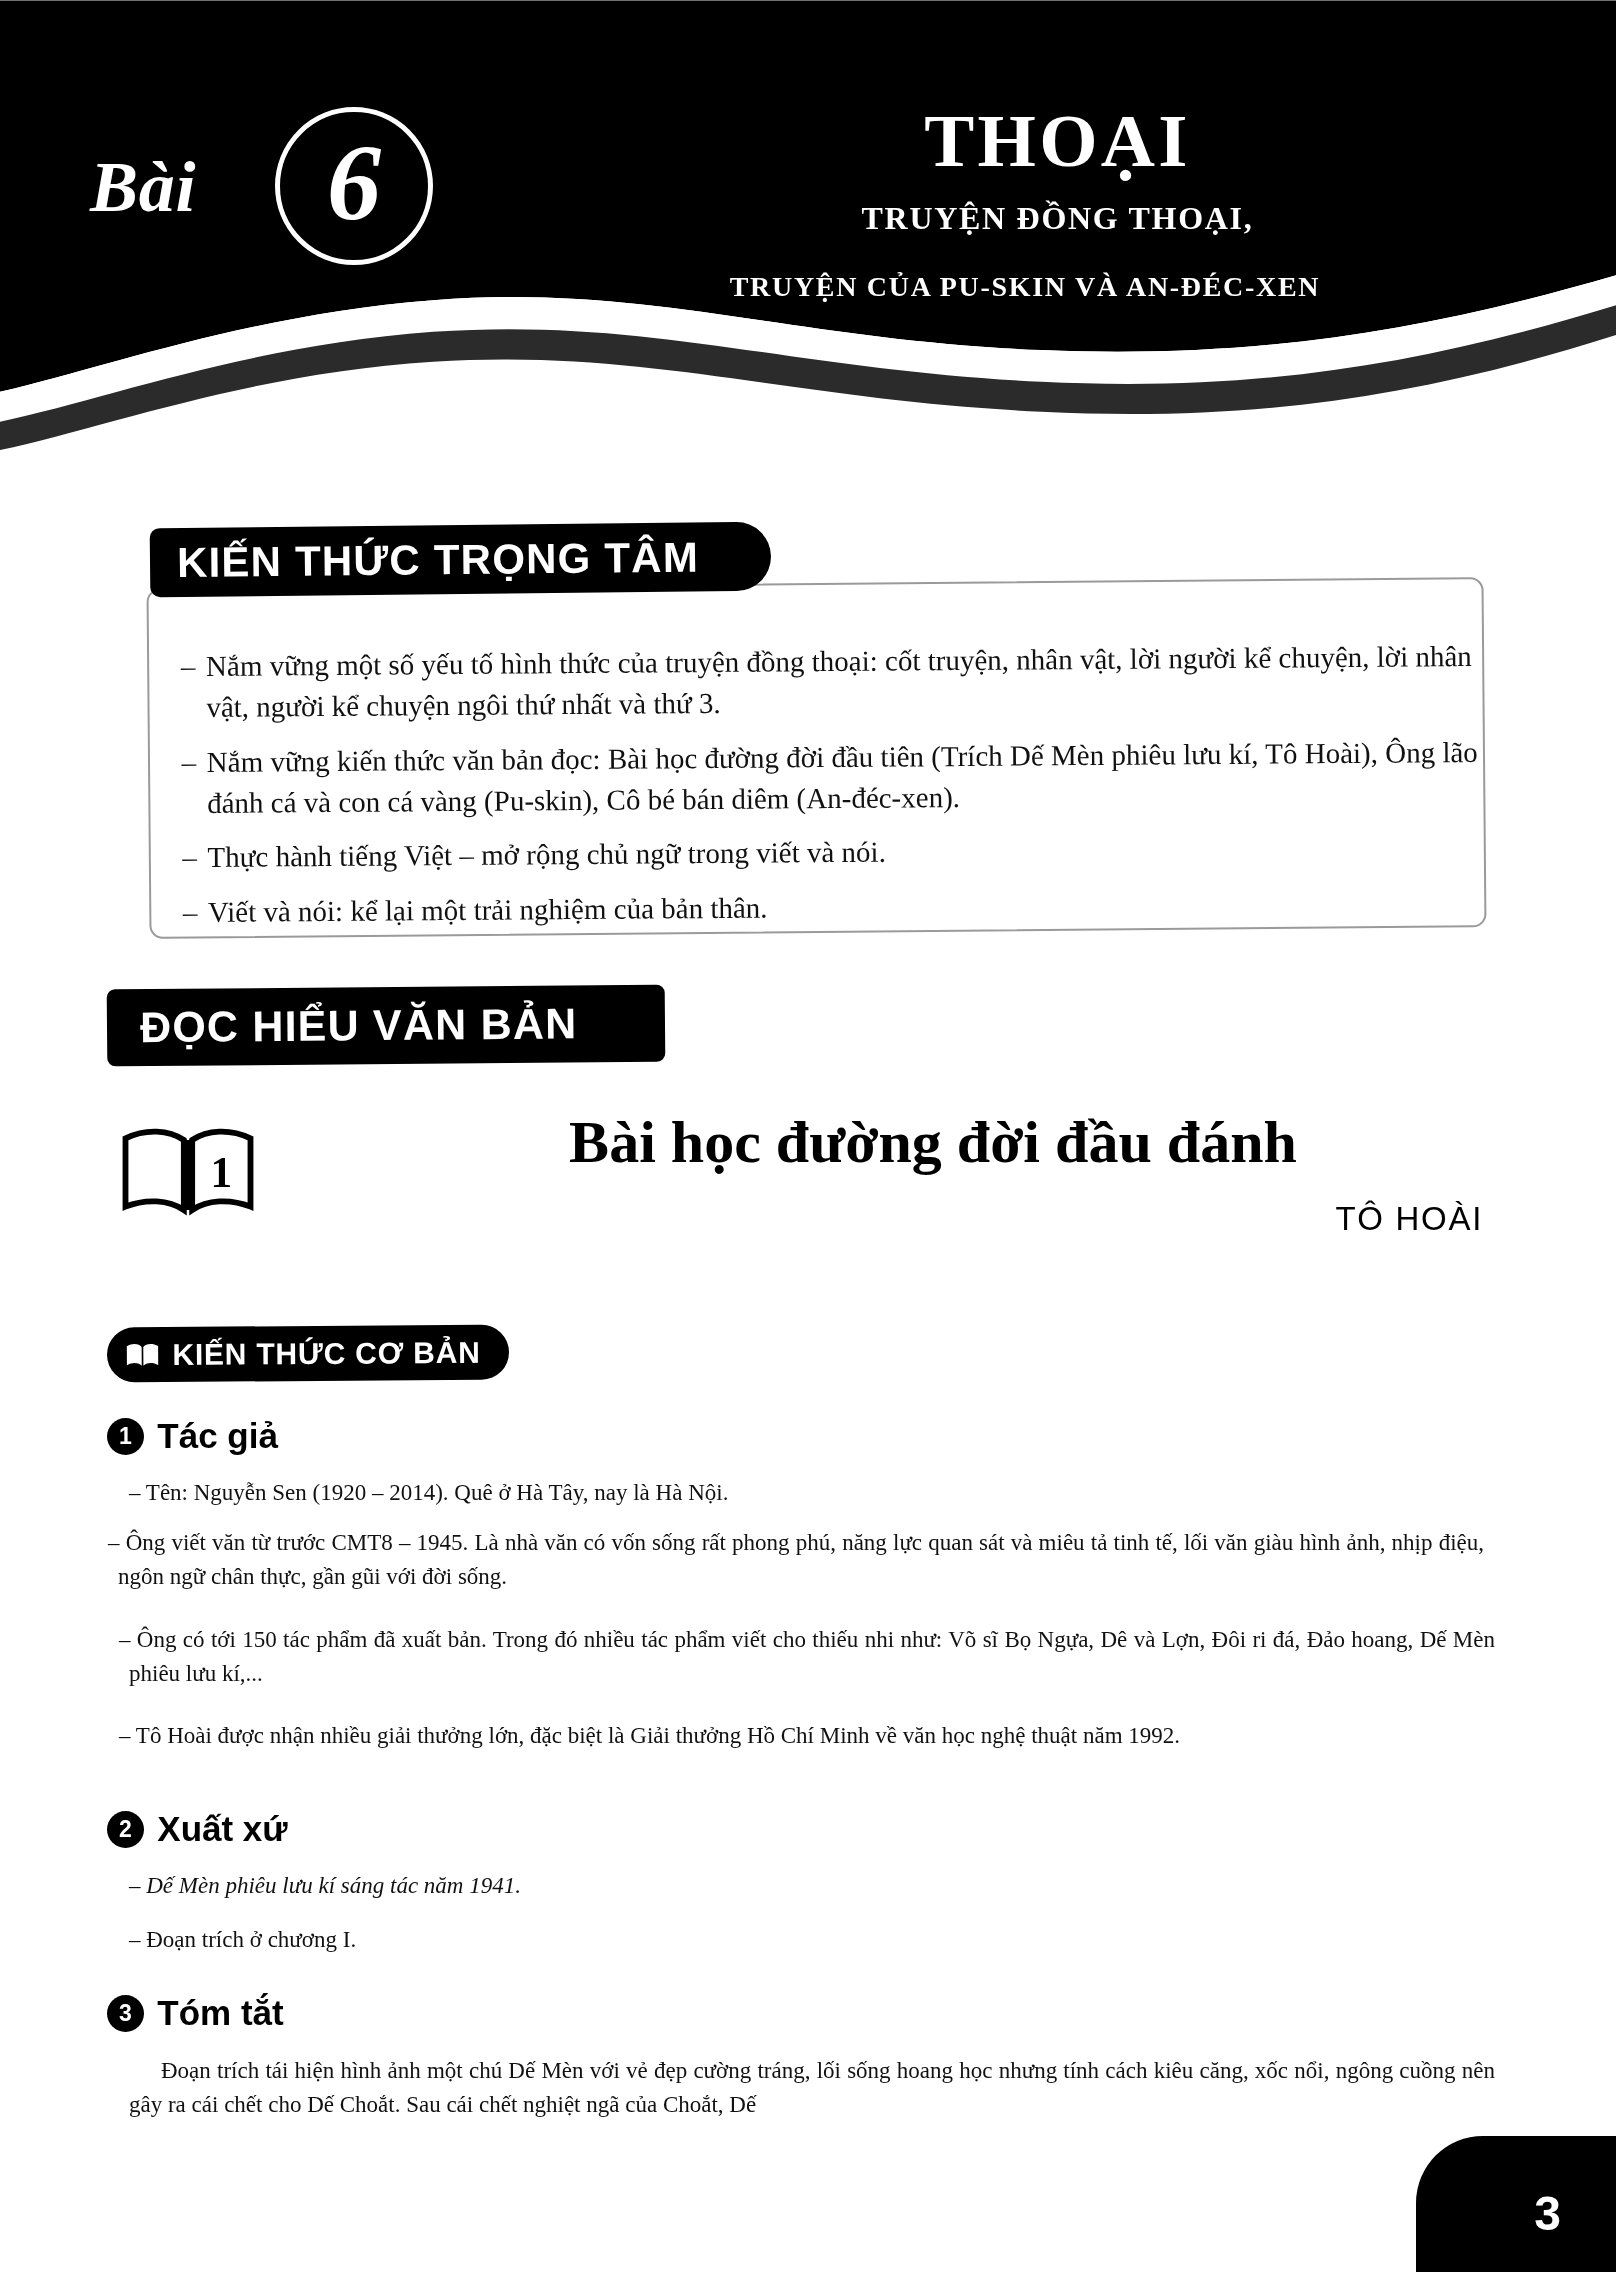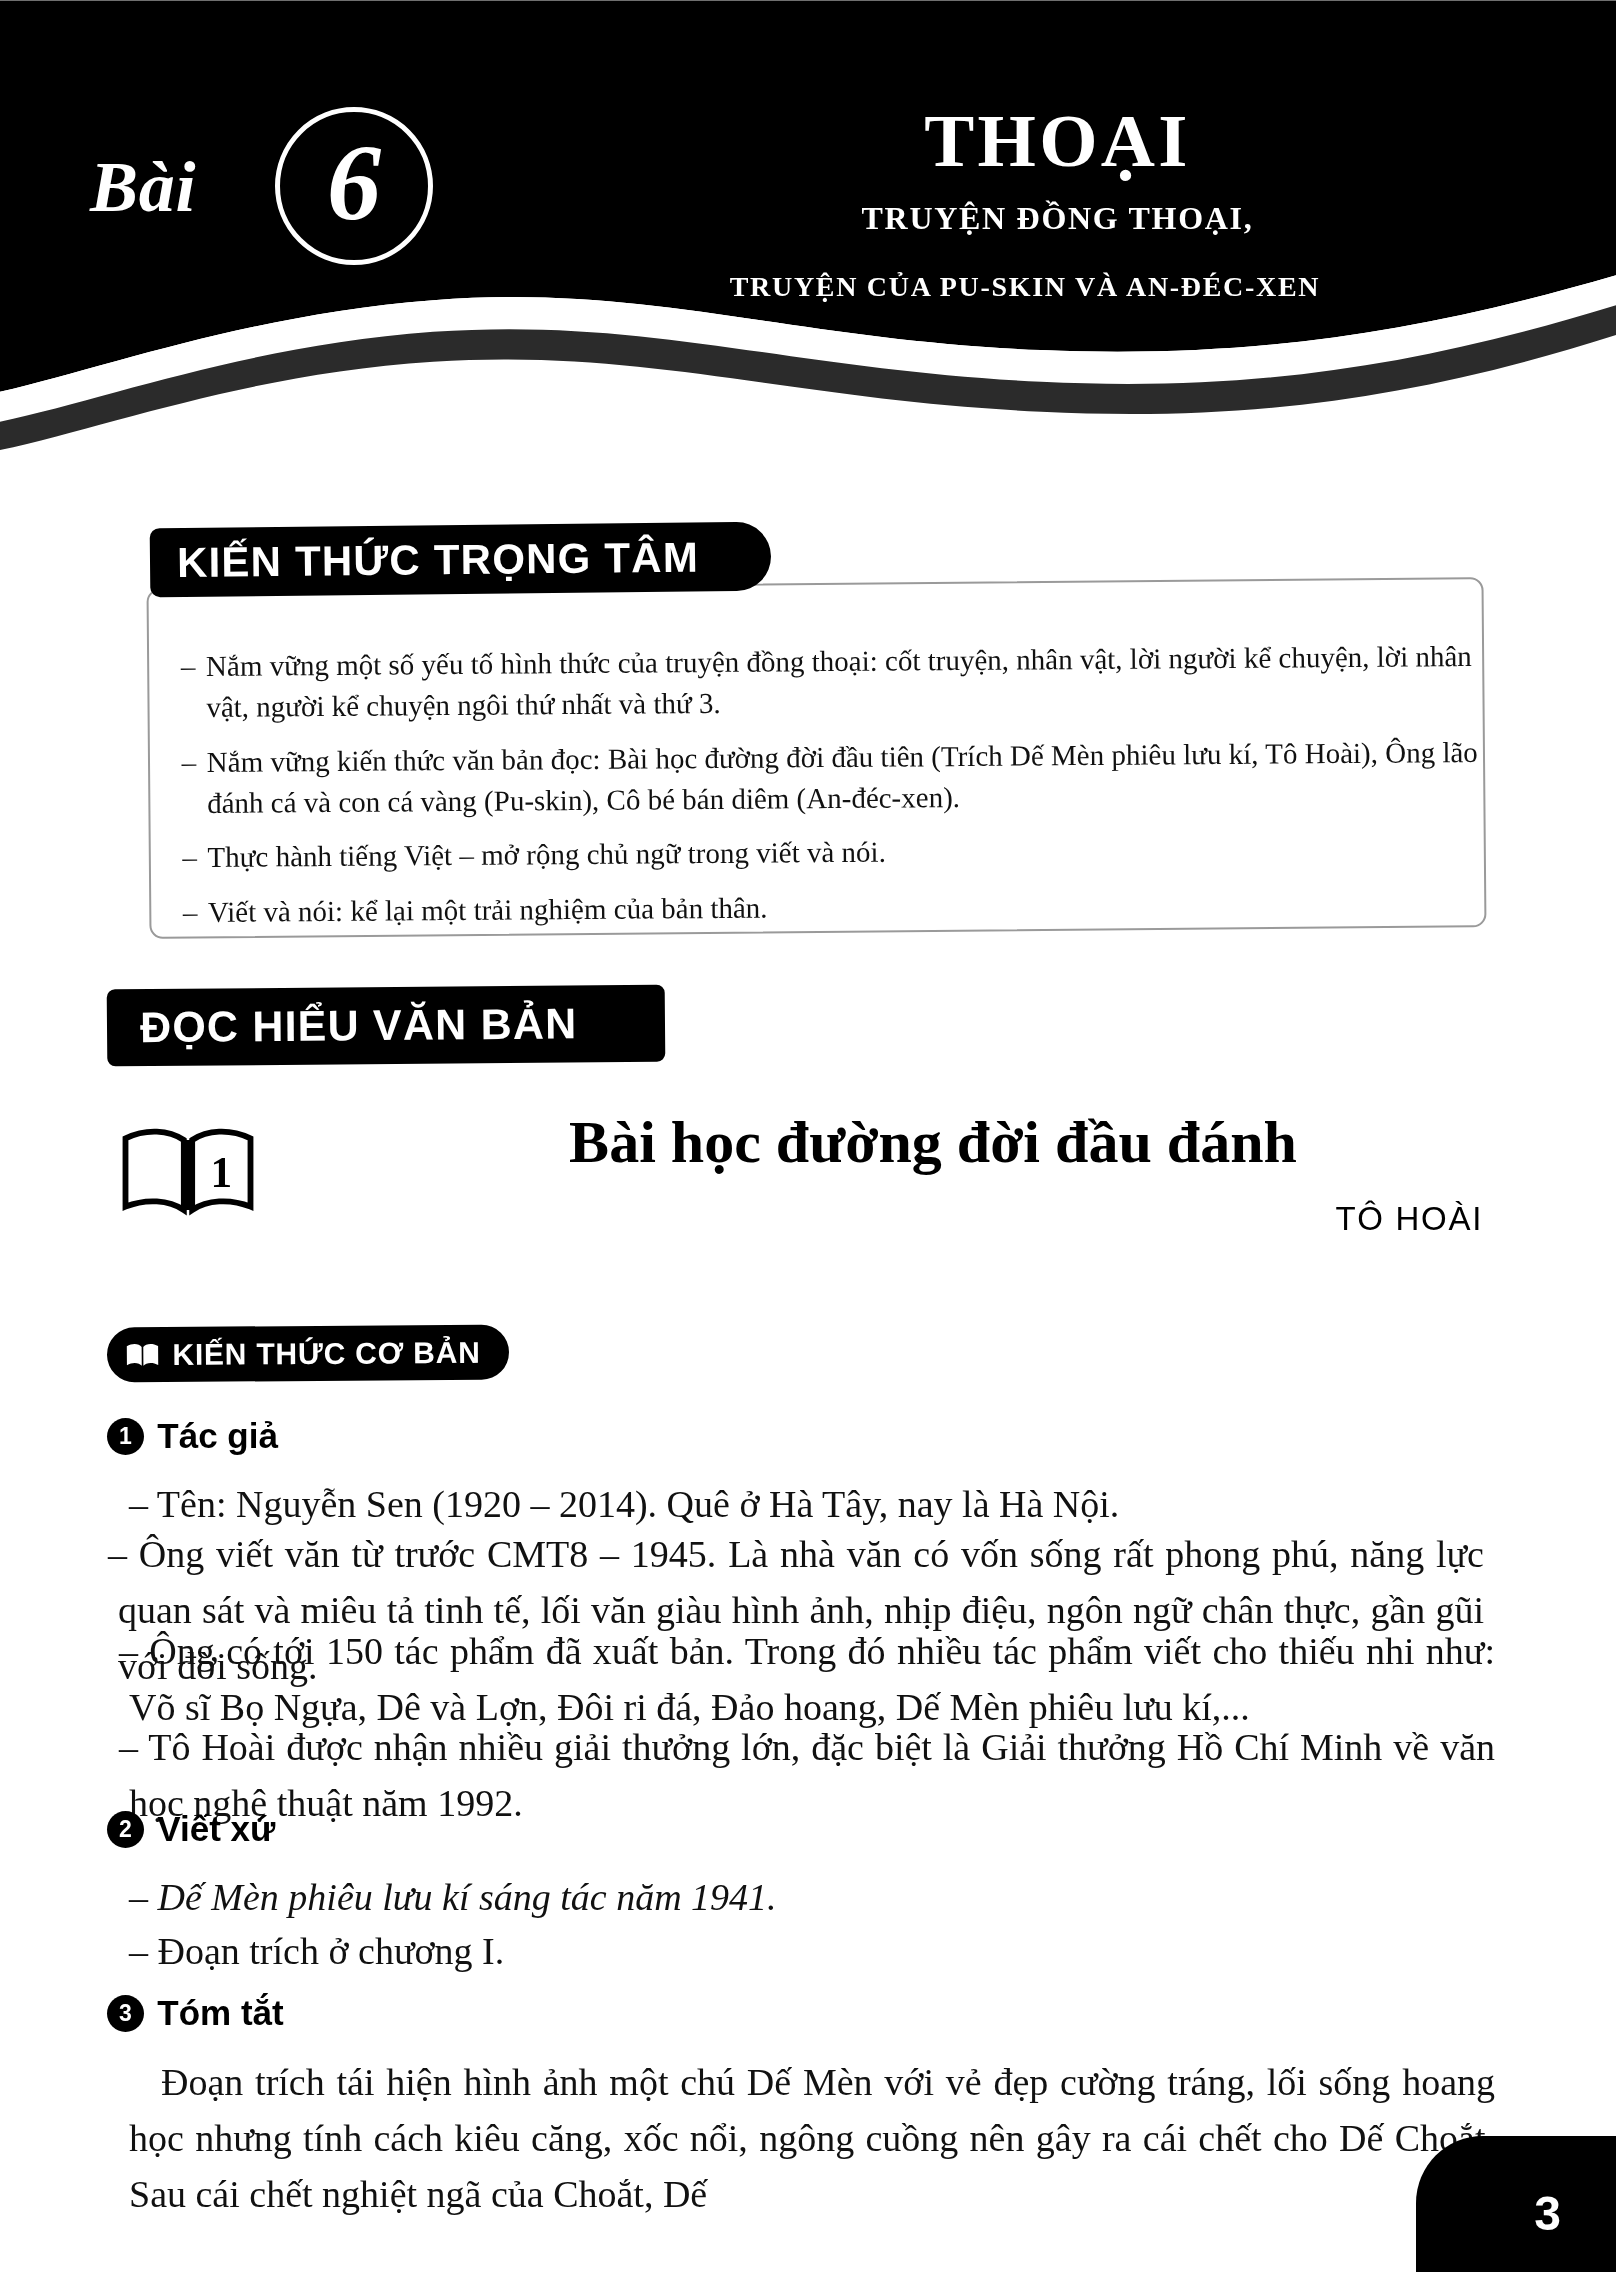--- a/index.html
+++ b/index.html
@@ -250,21 +250,21 @@
     color: #fff;
     font-family: "Liberation Sans", sans-serif;
     font-weight: bold;
     font-size: 23px;
     display: flex;
     align-items: center;
     justify-content: center;
   }
   .para {
     position: absolute;
-    font-size: 38px;
+    font-size: 23px;
     line-height: 1.48;
     text-align: justify;
   }
 
   
   .page-corner {
     position: absolute;
     right: 0;
     bottom: 0;
     width: 200px;
@@ -355,21 +355,21 @@
   <span>Tác giả</span>
 </div>
 
 <div class="para" style="left:129px; top:1476px; width:1366px;">– Tên: Nguyễn Sen (1920 – 2014). Quê ở Hà Tây, nay là Hà Nội.</div>
 <div class="para" style="left:118px; top:1526px; width:1366px; text-indent:-10px;">– Ông viết văn từ trước CMT8 – 1945. Là nhà văn có vốn sống rất phong phú, năng lực quan sát và miêu tả tinh tế, lối văn giàu hình ảnh, nhịp điệu, ngôn ngữ chân thực, gần gũi với đời sống.</div>
 <div class="para" style="left:129px; top:1623px; width:1366px; text-indent:-10px;">– Ông có tới 150 tác phẩm đã xuất bản. Trong đó nhiều tác phẩm viết cho thiếu nhi như: Võ sĩ Bọ Ngựa, Dê và Lợn, Đôi ri đá, Đảo hoang, Dế Mèn phiêu lưu kí,...</div>
 <div class="para" style="left:129px; top:1719px; width:1366px; text-indent:-10px;">– Tô Hoài được nhận nhiều giải thưởng lớn, đặc biệt là Giải thưởng Hồ Chí Minh về văn học nghệ thuật năm 1992.</div>
 
 <div class="num-head" style="left:107px; top:1809px;">
   <span class="num-badge">2</span>
-  <span>Viết xứ</span>
+  <span>Xuất xứ</span>
 </div>
 
 <div class="para it" style="left:129px; top:1869px; width:1366px;">– Dế Mèn phiêu lưu kí sáng tác năm 1941.</div>
 <div class="para" style="left:129px; top:1923px; width:1366px;">– Đoạn trích ở chương I.</div>
 
 <div class="num-head" style="left:107px; top:1993px;">
   <span class="num-badge">3</span>
   <span>Tóm tắt</span>
 </div>
 

